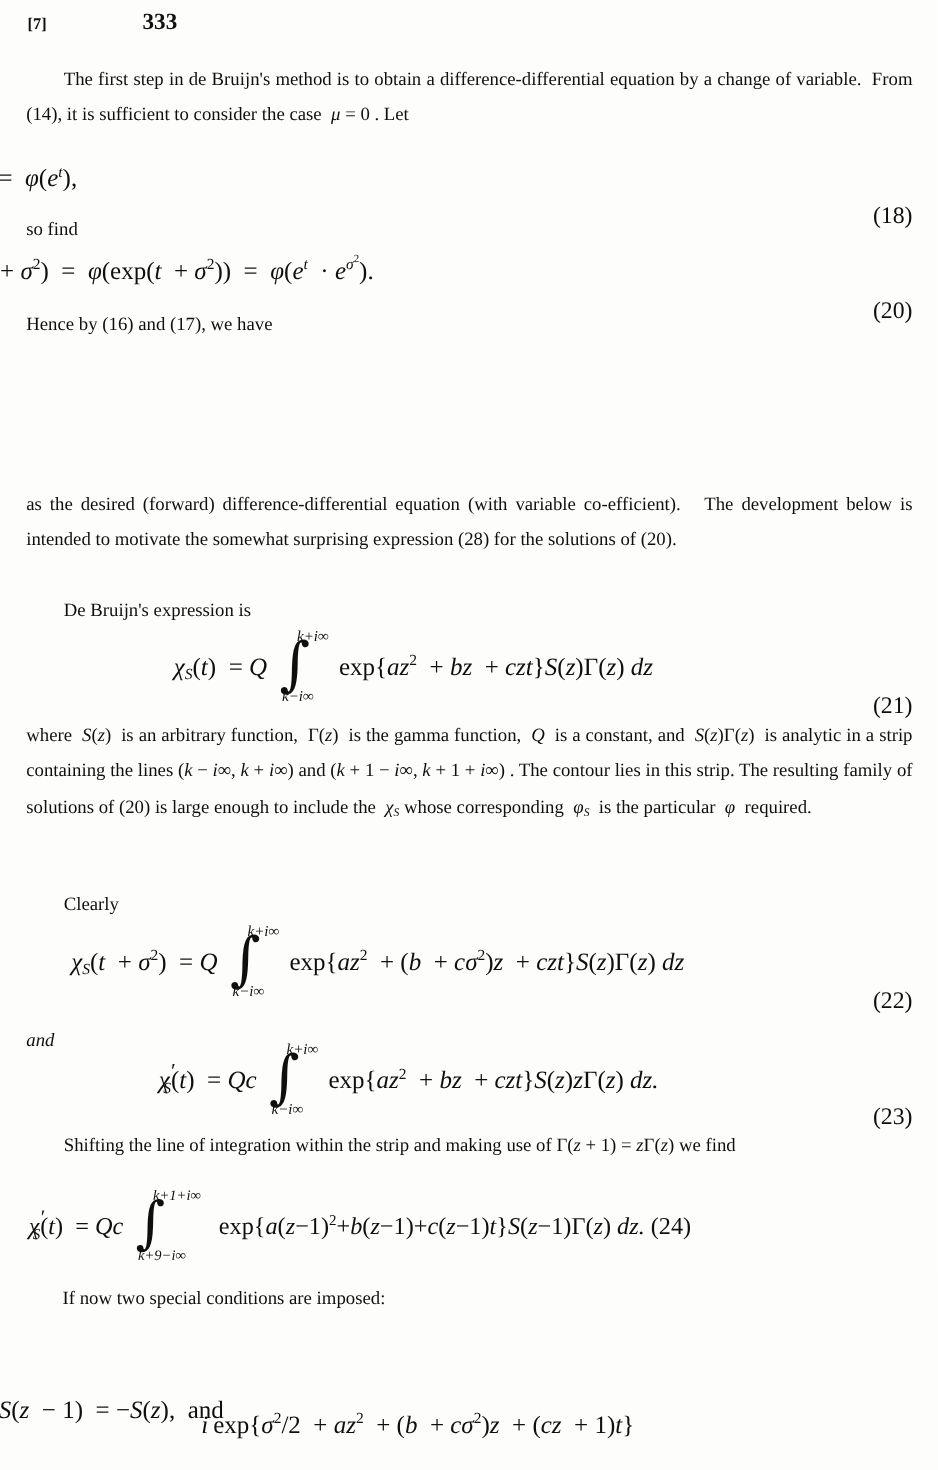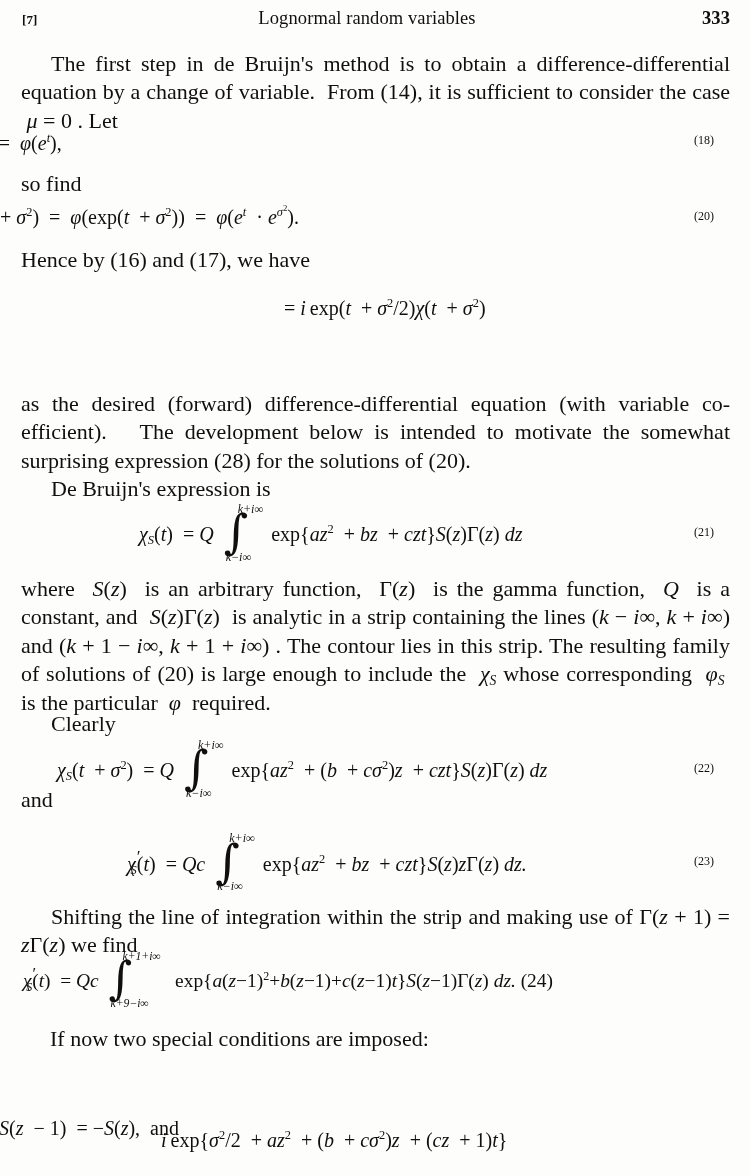--- a/index.html
+++ b/index.html
@@ -61,21 +61,21 @@
 
   
   .body {
     position: absolute;
     left: 21px;
     top: 50px;
     width: 709px;
   }
   p.para {
     margin: 0;
-    font-size: 22px;
+    font-size: 15px;
     line-height: 28.4px;
     text-align: justify;
     text-justify: inter-word;
     hyphens: none;
   }
   p.para.indent { text-indent: 30px; }
 
   
   .mi { font-style: italic; font-family: "Liberation Serif","DejaVu Serif",serif; }
   .mr { font-style: normal; }
@@ -85,24 +85,25 @@
   .prime { font-style: italic; font-size: .85em; vertical-align: .42em; }
 
   
   .eq {
     position: relative;
     font-size: 20px;
     line-height: 1.15;
   }
   .eq .tag {
     position: absolute;
-    right: 16px;
-    font-size: 12px;
+    right: 0;
+    font-size: 19px;
     font-style: normal;
     white-space: nowrap;
+    margin-top: 28px;
   }
   .eqcenter { text-align: left; }
   .eqline { white-space: nowrap; }
 
   
   .intg {
     display: inline-block;
     position: relative;
     vertical-align: -0.30em;
     margin: 0 2px 0 5px;
@@ -137,21 +138,20 @@
   
   .abs { position: absolute; left: 0; width: 709px; }
 </style>
 </head>
 <body>
 
 <div class="page">
 
   <div class="runhead">
     <span class="folio-left">[7]</span>
-    <span class="title">Lognormal random variables</span>
     <span class="folio-right">333</span>
   </div>
 
   <div class="body">
 
     <p class="para indent" style="position:absolute; left:0; top:0; width:709px;">
       The first step in de Bruijn's method is to obtain a difference-differential
       equation by a change of variable.&nbsp; From (14), it is sufficient to consider the
       case &nbsp;<span class="mi">μ</span> = 0 . Let
     </p>
@@ -177,26 +177,20 @@
         <span class="mr">&nbsp;=&nbsp;</span>
         <span class="mi">φ</span><span class="mr">(</span><span class="mi">e</span><sup class="sp">t</sup>
         <span class="mr">&nbsp;·&nbsp;</span><span class="mi">e</span><sup class="sp">σ<sup class="spr" style="font-size:.7em">2</sup></sup><span class="mr">).</span>
       </span>
       <span class="tag" style="top:4px;">(20)</span>
     </div>
 
     <p class="para abs" style="top:196px;">Hence by (16) and (17), we have</p>
 
     <div class="eq abs" style="top:230px;">
-      <div class="eqline" style="padding-left:263px; margin-top:17px; position:relative;">
-        <span class="mr">=&nbsp;</span><span class="mi">i </span><span class="mr">exp(</span><span class="mi">t</span>
-        <span class="mr">&nbsp;+&nbsp;</span><span class="mi">σ</span><sup class="spr">2</sup><span class="mr">/2)</span><span class="mi">χ</span><span class="mr">(</span><span class="mi">t</span>
-        <span class="mr">&nbsp;+&nbsp;</span><span class="mi">σ</span><sup class="spr">2</sup><span class="mr">)</span>
-        
-      </div>
     </div>
 
     <p class="para abs" style="top:340px;">
       as the desired (forward) difference-differential equation (with variable co-efficient).&nbsp;&nbsp;
       The development below is intended to motivate the somewhat surprising expression (28) for the solutions of (20).
     </p>
 
     <p class="para abs indent" style="top:425px;">De Bruijn's expression is</p>
 
     <div class="eq abs" style="top:468px;">
@@ -242,21 +236,21 @@
           <span class="lo">k−i∞</span>
         </span><span class="aftint"></span>
         <span class="mr">exp{</span><span class="mi">az</span><sup class="spr">2</sup>
         <span class="mr">&nbsp;+&nbsp;(</span><span class="mi">b</span>
         <span class="mr">&nbsp;+&nbsp;</span><span class="mi">cσ</span><sup class="spr">2</sup><span class="mr">)</span><span class="mi">z</span>
         <span class="mr">&nbsp;+&nbsp;</span><span class="mi">czt</span><span class="mr">}</span><span class="mi">S</span><span class="mr">(</span><span class="mi">z</span><span class="mr">)Γ(</span><span class="mi">z</span><span class="mr">)</span>&nbsp;<span class="mi">dz</span>
       </div>
       <span class="tag" style="top:8px;">(22)</span>
     </div>
 
-    <p class="para abs" style="top:736px;">and</p>
+    <p class="para abs" style="top:769px;font-style:italic;">and</p>
 
     <div class="eq abs" style="top:797px;">
       <div class="eqline" style="padding-left:106px;">
         <span class="mi">χ</span><span class="prime" style="vertical-align:.5em">′</span><sub class="sb" style="margin-left:-9px;">S</sub><span class="mr">(</span><span class="mi">t</span><span class="mr">)</span>
         <span class="mr">&nbsp;=&nbsp;</span><span class="mi">Qc</span>
         <span class="intg">
           <span class="hi">k+i∞</span>
           <span class="sym">∫</span>
           <span class="lo">k−i∞</span>
         </span><span class="aftint"></span>

